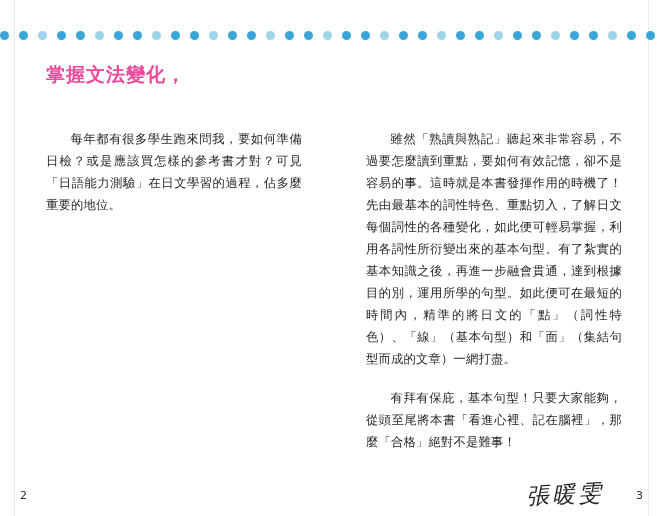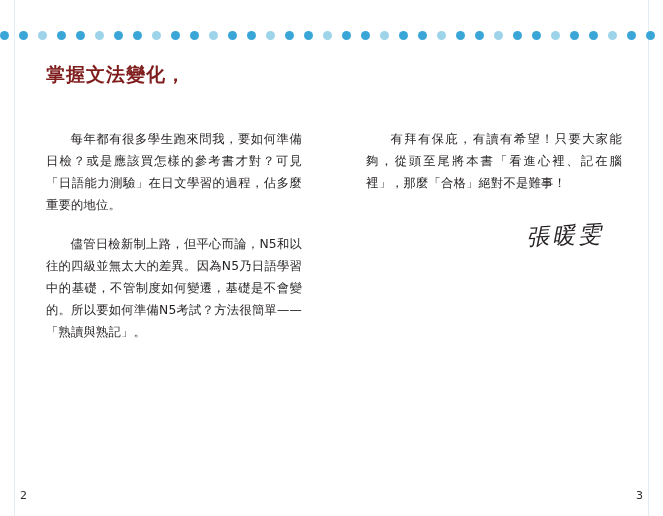--- a/index.html
+++ b/index.html
@@ -56,21 +56,21 @@
     position: absolute;
     top: 60px;
     left: 46px;
     width: 300px;
   }
   .title-line {
     font-family: "DejaVu Sans", "Liberation Sans", sans-serif;
     font-weight: bold;
     font-size: 19px;
     line-height: 28px;
-    color: #7f1d1d;
+    color: #ec4899;
     letter-spacing: 1px;
     white-space: nowrap;
   }
   .title-line.second {
     margin-left: 14px;
   }
 
   .columns {
     position: absolute;
     top: 128px;
@@ -163,24 +163,24 @@
       <span class="dot" style="background: rgb(58, 166, 216);"></span>
     </div>
 
   <div class="title-block">
     <div class="title-line">掌握文法變化，</div>
   </div>
 
   <div class="columns">
     <div class="col">
       <p class="para">每年都有很多學生跑來問我，要如何準備日檢？或是應該買怎樣的參考書才對？可見「日語能力測驗」在日文學習的過程，佔多麼重要的地位。</p>
-      <p class="para">儘管日檢新制上路，但平心而論，N5和以往的四級並無太大的差異。因為N5乃日語學習中的基礎，不管制度如何變遷，基礎是不會變的。所以要如何準備N5考試？方法很簡單——「熟讀與熟記」。</p>
     </div>
     <div class="col">
-      <p class="para">有拜有保庇，有讀有希望！只要大家能夠，從頭至尾將本書「看進心裡、記在腦裡」，那麼「合格」絕對不是難事！</p>
+      <p class="para">雖然「熟讀與熟記」聽起來非常容易，不過要怎麼讀到重點，要如何有效記憶，卻不是容易的事。這時就是本書發揮作用的時機了！先由最基本的詞性特色、重點切入，了解日文每個詞性的各種變化，如此便可輕易掌握，利用各詞性所衍變出來的基本句型。有了紮實的基本知識之後，再進一步融會貫通，達到根據目的別，運用所學的句型。如此便可在最短的時間內，精準的將日文的「點」（詞性特色）、「線」（基本句型）和「面」（集結句型而成的文章）一網打盡。</p>
+      <p class="para">有拜有保庇，基本句型！只要大家能夠，從頭至尾將本書「看進心裡、記在腦裡」，那麼「合格」絕對不是難事！</p>
       <div class="signature">
         <span class="sig-text">張暖雯</span>
       </div>
     </div>
   </div>
 
   <div class="folio left">2</div>
   <div class="folio right">3</div>
 
 </div>

